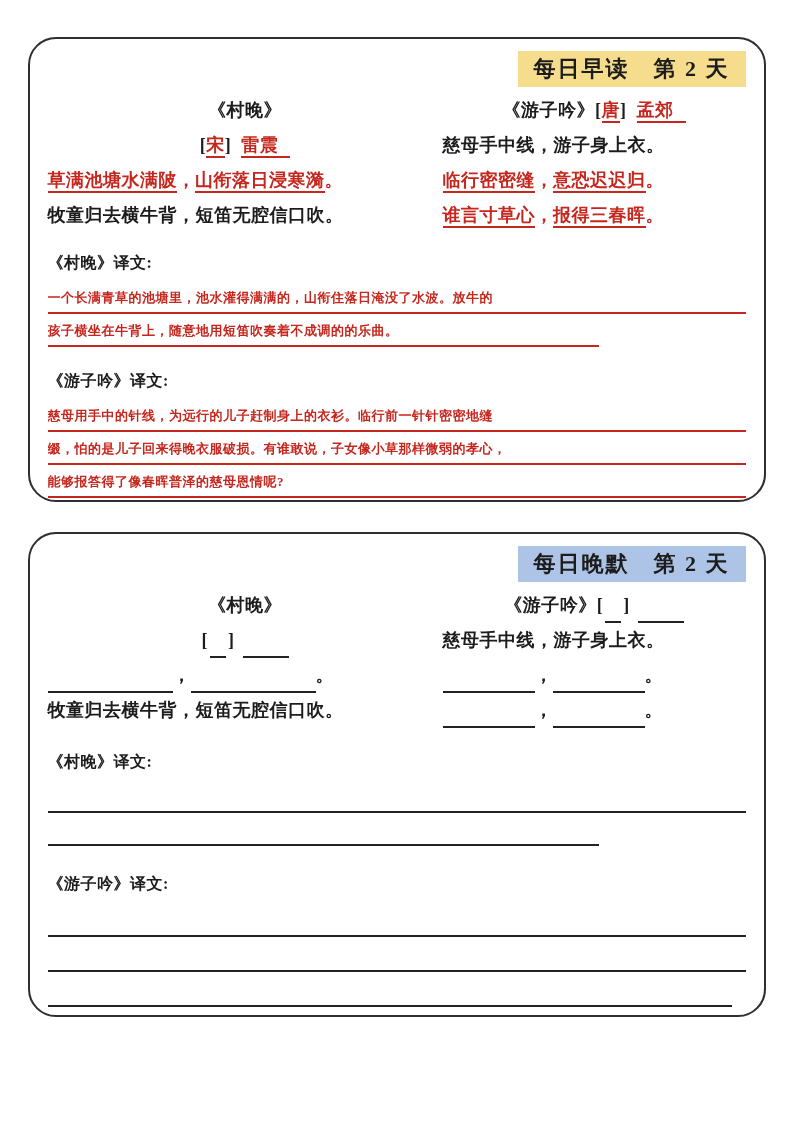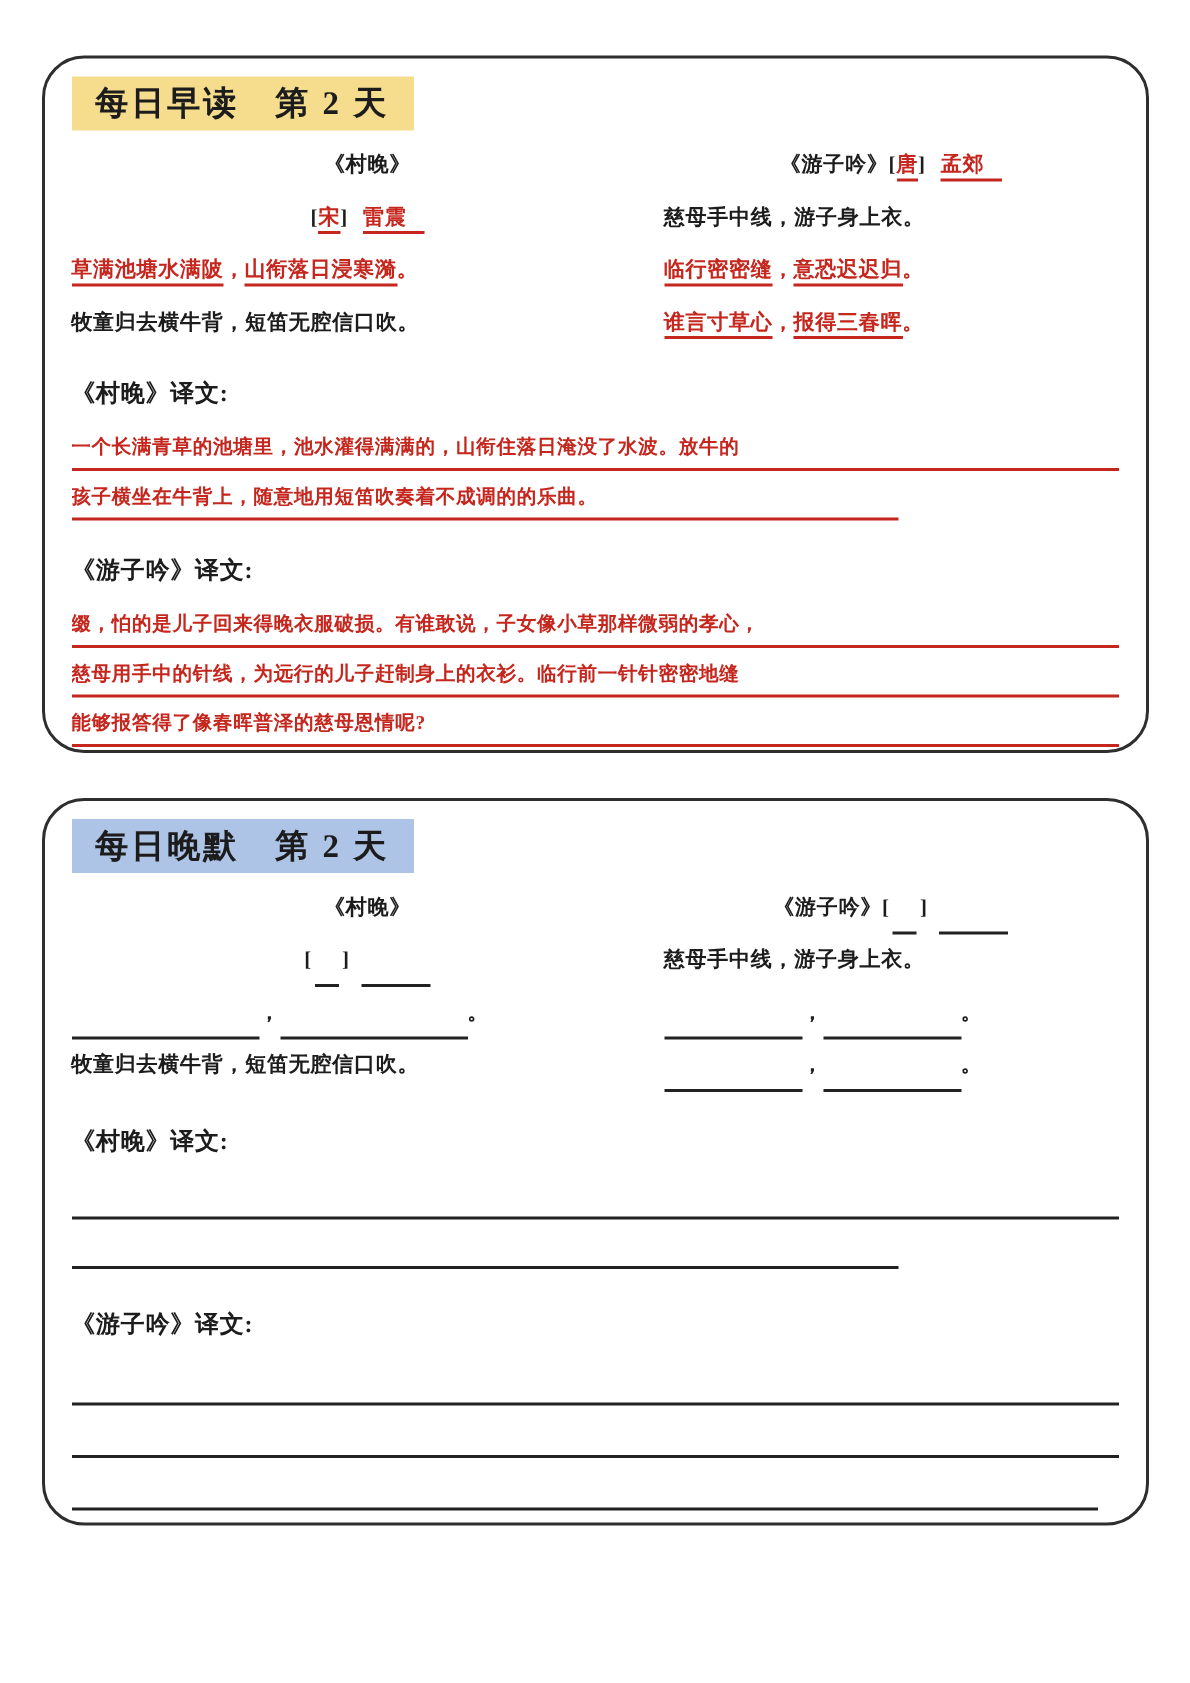--- a/index.html
+++ b/index.html
@@ -19,36 +19,36 @@
   }
   .card{
     width:738px;margin:0 auto;
     border:2px solid #2e2e2e;
     border-radius:28px;
     padding:12px 18px 0 18px;
     background:#fff;
   }
   .card.morning{margin-top:37px;height:465px;}
   .card.evening{margin-top:30px;height:485px;}
-  .card-title{text-align:left;margin-bottom:6px;}
+  .card-title{text-align:right;margin-bottom:6px;}
   .hl{
     display:inline-block;
     font-size:22px;letter-spacing:2px;
     padding:5px 16px;line-height:26px;
   }
   .hl.yellow{background:var(--yellow);}
   .hl.blue{background:var(--blue);}
   .poem-grid{
     display:grid;
     grid-template-columns:395px 1fr;
     margin-top:4px;
   }
   .row{
     height:35px;line-height:35px;
-    font-size:14px;letter-spacing:0.5px;
+    font-size:18px;letter-spacing:0.5px;
     white-space:nowrap;
     font-family:Liberation Serif, serif;
   }
   .row.center{text-align:center;}
   .red{color:var(--red);}
   .ru{border-bottom:2px solid currentColor;padding-bottom:1px;}
   .pad-r{padding-right:12px;}
   .author{margin-left:10px;margin-top:18px;}
   .bracket{color:var(--ink);}
   .trans-label{
@@ -117,22 +117,22 @@
   </div>
 
   <div class="trans-label">《村晚》译文:</div>
   <div>
     <div class="tline w100">一个长满青草的池塘里，池水灌得满满的，山衔住落日淹没了水波。放牛的</div>
     <div class="tline w79">孩子横坐在牛背上，随意地用短笛吹奏着不成调的的乐曲。</div>
   </div>
 
   <div class="trans-label mt">《游子吟》译文:</div>
   <div>
+    <div class="tline w100">慈母用手中的针线，为远行的儿子赶制身上的衣衫。临行前一针针密密地缝</div>
     <div class="tline w100">缀，怕的是儿子回来得晚衣服破损。有谁敢说，子女像小草那样微弱的孝心，</div>
-    <div class="tline w100">慈母用手中的针线，为远行的儿子赶制身上的衣衫。临行前一针针密密地缝</div>
     <div class="tline w100">能够报答得了像春晖普泽的慈母恩情呢?</div>
   </div>
 </section>
 
 <section class="card evening">
   <div class="card-title">
     <span class="hl blue">每日晚默　第 2 天</span>
   </div>
 
   <div class="poem-grid">

